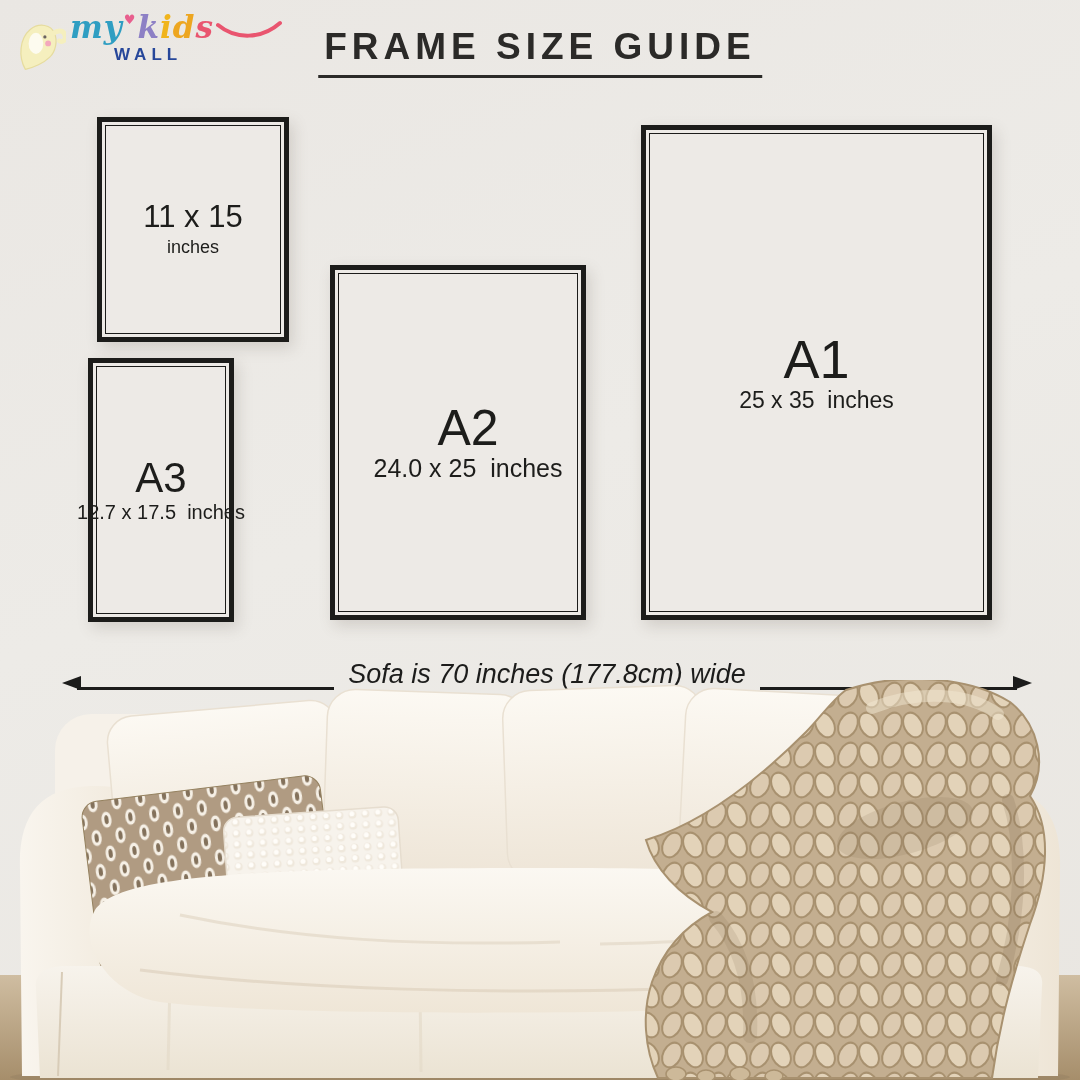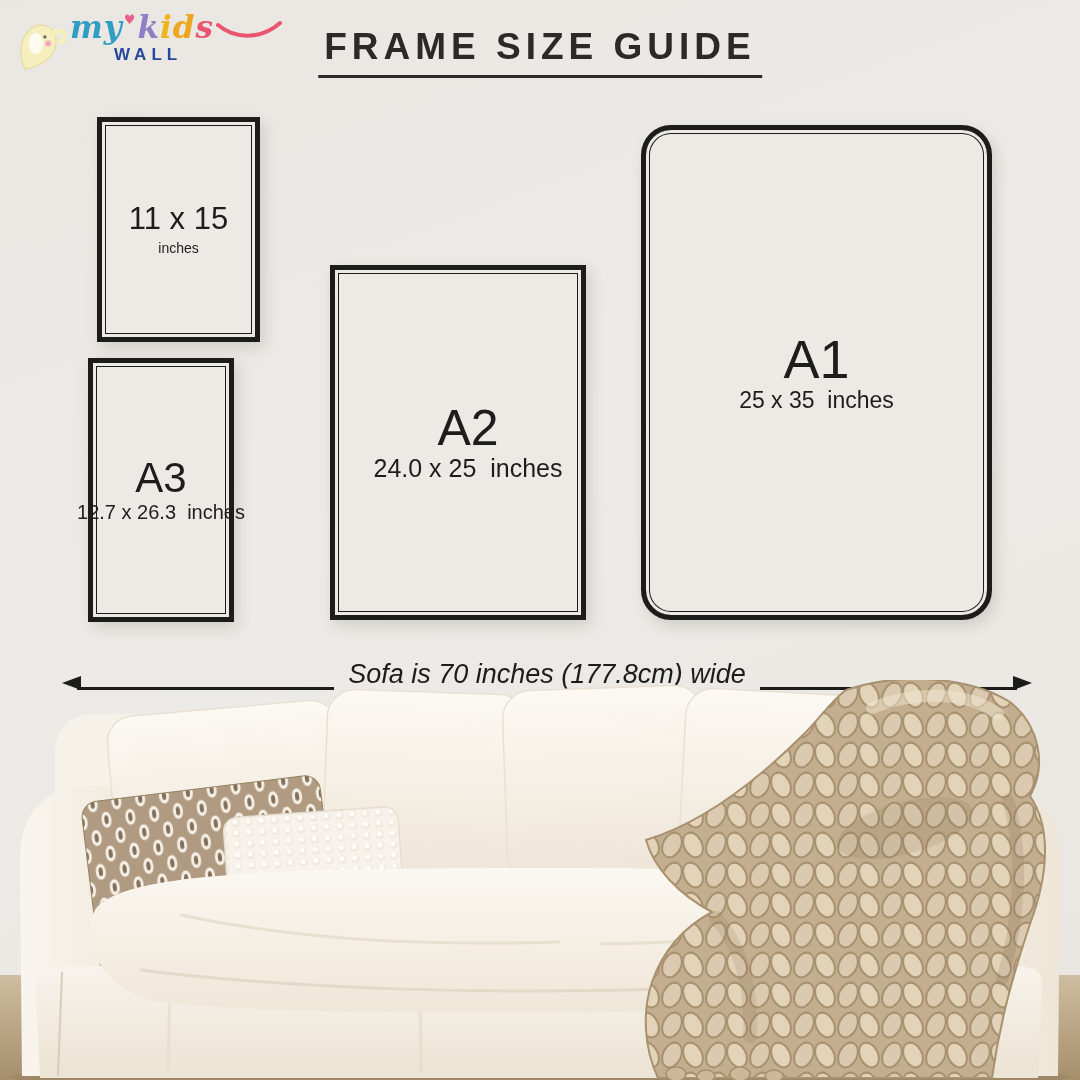--- a/index.html
+++ b/index.html
@@ -35,27 +35,27 @@
   .frame{
     position:absolute;box-sizing:border-box;background:#edeae6;
     border:5px solid #1c1c1a;
     box-shadow:inset 0 0 0 3px #edeae6, inset 0 0 0 4px #1c1c1a,
                4px 6px 14px rgba(90,80,65,.18);
     display:flex;flex-direction:column;align-items:center;justify-content:center;
     text-align:center;
   }
   .frame .label{line-height:1.05;}
   .frame .sub{white-space:pre;margin-top:0;}
-  .f1{left:97px;top:117px;width:163px;height:225px;}
-  .f1 .label{font-size:31px;}  .f1 .sub{font-size:14px;margin-top:4px;}
+  .f1{left:97px;top:117px;width:192px;height:225px;}
+  .f1 .label{font-size:31px;}  .f1 .sub{font-size:18px;margin-top:4px;}
   .f2{left:88px;top:358px;width:146px;height:264px;}
   .f2 .label{font-size:42px;}  .f2 .sub{font-size:20px;}
   .f3{left:330px;top:265px;width:256px;height:355px;padding-left:20px;}
   .f3 .label{font-size:50px;}  .f3 .sub{font-size:25px;}
-  .f4{left:641px;top:125px;width:351px;height:495px;border-radius:30px;}
+  .f4{left:641px;top:125px;width:351px;height:495px;}
   .f4 .label{font-size:54px;}  .f4 .sub{font-size:23px;}
 
   
   .dim{position:absolute;left:62px;right:48px;top:652px;height:38px;
        display:flex;align-items:flex-end;}
   .dim .head{width:0;height:0;border-top:7px solid transparent;border-bottom:7px solid transparent;flex:0 0 auto;}
   .dim .head.left{border-right:19px solid #1c1c1b;margin-right:-4px;}
   .dim .head.right{border-left:19px solid #1c1c1b;margin-left:-4px;}
   .dim .ln{flex:1 1 auto;height:3px;background:#1c1c1b;}
   .dim .lbl{font-style:italic;font-size:27px;padding:0 14px;white-space:nowrap;color:#1c1c1b;}
@@ -85,21 +85,21 @@
   </div>
 
   <h1 class="title">FRAME SIZE GUIDE</h1>
 
   <div class="frame f1">
     <div class="label">11 x 15</div>
     <div class="sub">inches</div>
   </div>
   <div class="frame f2">
     <div class="label">A3</div>
-    <div class="sub">12.7 x 26.3  inches</div>
+    <div class="sub">12.7 x 17.5  inches</div>
   </div>
   <div class="frame f3">
     <div class="label">A2</div>
     <div class="sub">24.0 x 25  inches</div>
   </div>
   <div class="frame f4">
     <div class="label">A1</div>
     <div class="sub">25 x 35  inches</div>
   </div>
 

